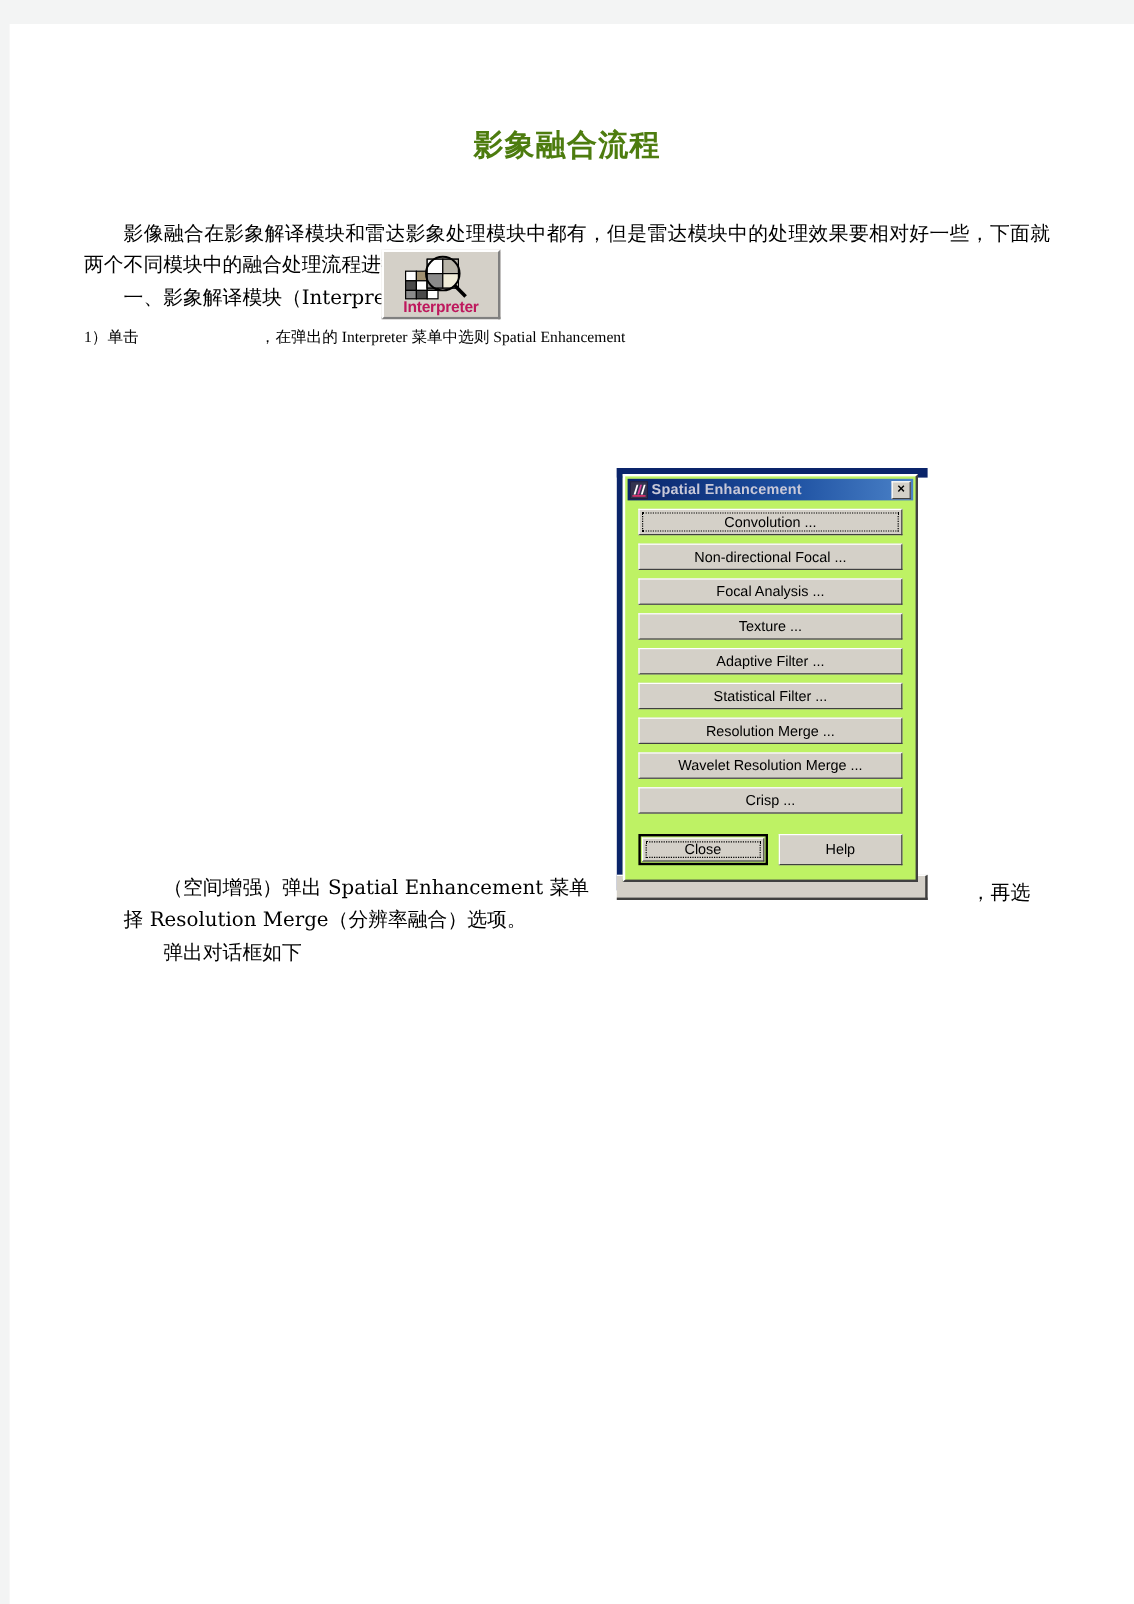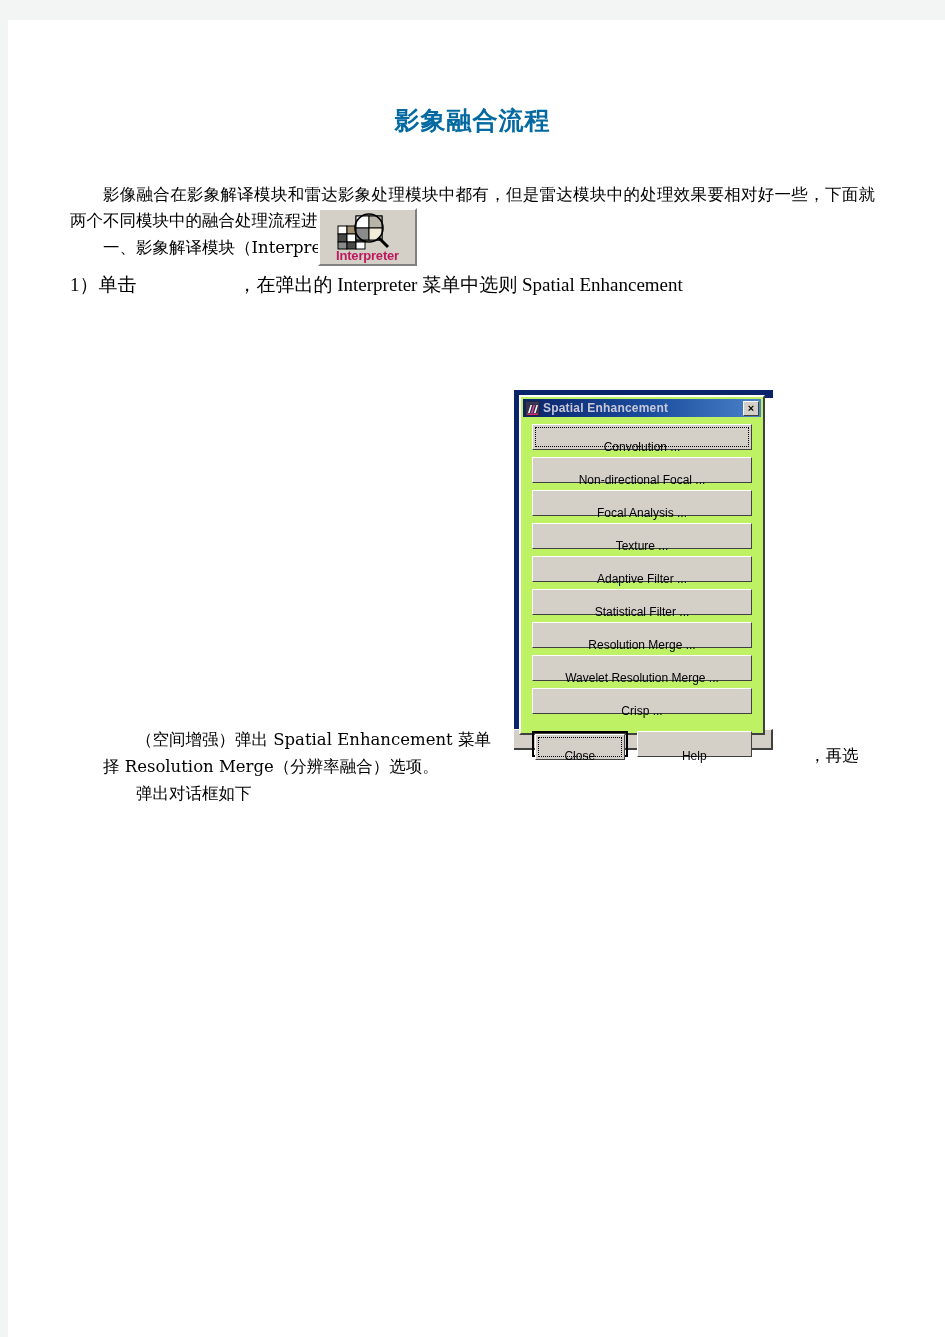--- a/index.html
+++ b/index.html
@@ -32,21 +32,21 @@
     top: 85px;
     width: 805px;
   }
 
   .doc-title {
     text-align: center;
     font-family: "DejaVu Serif", "Liberation Serif", serif;
     font-weight: bold;
     font-size: 25px;
     letter-spacing: 1px;
-    color: #0369a1;
+    color: #4d7c0f;
     margin: 0 0 0 0;
     line-height: 1.3;
   }
 
   .para {
     font-size: 16.5px;
     line-height: 1.62;
     color: #000;
     text-align: justify;
     margin: 0;
@@ -99,21 +99,21 @@
     font-size: 13px;
     color: #be185d;
     letter-spacing: -0.2px;
   }
 
   .line-1-text {
     position: absolute;
     left: 0;
     top: 0;
     width: 805px;
-    font-size: 19px;
+    font-size: 13px;
     line-height: 1.62;
     white-space: nowrap;
   }
 
   
   #dialog-block {
     position: absolute;
     left: 497px;
     top: 370px;
     width: 268px;
@@ -230,21 +230,21 @@
     border-right: 1px solid #404040;
     border-bottom: 1px solid #404040;
     box-sizing: border-box;
     font-family: "Liberation Sans", sans-serif;
     font-size: 12px;
     color: #000;
     text-align: center;
     line-height: 20px;
     cursor: pointer;
     position: relative;
-    padding: 12px;
+    padding: 0;
   }
   .dlg-btn.focused::after {
     content: "";
     position: absolute;
     left: 2px; top: 2px; right: 2px; bottom: 2px;
     border: 1px dotted #000;
     pointer-events: none;
   }
 
   #btn-row {
@@ -277,21 +277,21 @@
     line-height: 1.62;
     font-family: "DejaVu Serif", "Liberation Serif", serif;
     margin-left: 33px;
   }
   #wrap-line-1 {
     position: relative;
     height: 27px;
     white-space: nowrap;
   }
   #wrap-line-1 .seg-a { position: absolute; left: 33px; top: 0; }
-  #wrap-line-1 .seg-b { position: absolute; left: 706px; top: 16px; font-family: Liberation Serif, serif; }
+  #wrap-line-1 .seg-b { position: absolute; left: 706px; top: 4px; font-family: Liberation Serif, serif; }
   #wrap-line-2 { white-space: nowrap; }
   #wrap-line-3 { text-indent: 2em; white-space: nowrap; }
 </style>
 </head>
 <body>
 
 <div id="page-sheet">
 
   <div class="doc">
 

